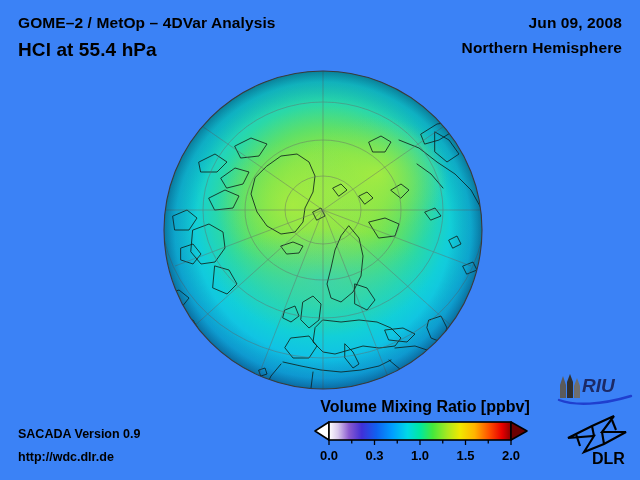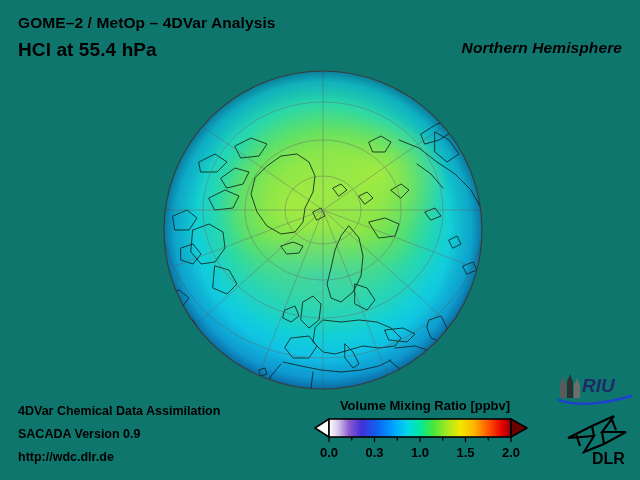--- a/index.html
+++ b/index.html
@@ -4,38 +4,38 @@
 <style>
   html, body {
     margin: 0;
     padding: 0;
     background: #ffffff;
   }
   #page {
     position: relative;
     width: 640px;
     height: 480px;
-    background: #0f766e;
+    background: #3b82f6;
     overflow: hidden;
     font-family: "Liberation Sans", sans-serif;
     -webkit-font-smoothing: none;
   }
 
   
   .hdr {
     position: absolute;
     font-weight: bold;
     color: #000000;
     white-space: nowrap;
     letter-spacing: 0.1px;
   }
   #title-line1 { left: 18px;  top: 14px; font-size: 15.5px; }
   #title-line2 { left: 18px;  top: 39px; font-size: 19px; }
   #date-line   { right: 18px; top: 14px; font-size: 15.5px; text-align: right; }
-  #region-line { right: 18px; top: 39px; font-size: 15.5px; text-align: right; font-style: italic; }
+  #region-line { right: 18px; top: 39px; font-size: 15.5px; text-align: right; }
 
   
   .credit {
     position: absolute;
     left: 18px;
     font-size: 12.5px;
     font-weight: bold;
     color: #000000;
     white-space: nowrap;
   }
@@ -54,21 +54,21 @@
   #globe-svg { display: block; width: 320px; height: 320px; }
 
   
   #cb-block {
     position: absolute;
     left: 312px;
     top: 398px;
     width: 226px;
   }
   #cb-title {
-    font-size: 13px;
+    font-size: 16px;
     font-weight: bold;
     color: #000;
     text-align: center;
     white-space: nowrap;
     margin-bottom: 4px;
   }
   #cb-svg { display: block; width: 226px; height: 26px; }
   #cb-labels {
     position: relative;
     height: 18px;
@@ -101,20 +101,21 @@
   }
   #riu-logo svg, #dlr-logo svg { display: block; width: 100%; height: 100%; }
 </style>
 </head>
 <body>
 
 <div id="page">
 
   <div class="hdr" id="title-line1">GOME–2 / MetOp – 4DVar Analysis</div>
   <div class="hdr" id="title-line2">HCl at 55.4 hPa</div>
+  <div class="hdr" id="date-line">Jun 09, 2008</div>
   <div class="hdr" id="region-line">Northern Hemisphere</div>
 
   <div id="globe-wrap">
     <svg id="globe-svg" viewBox="0 0 320 320" xmlns="http://www.w3.org/2000/svg">
       <defs>
         <clipPath id="globeClip">
           <circle cx="160" cy="160" r="159"></circle>
         </clipPath>
 
         <radialGradient id="fieldGrad" cx="50%" cy="43%" r="78%">
@@ -313,21 +314,20 @@
 
     <div id="cb-labels">
       <span style="left:17px">0.0</span>
       <span style="left:62.5px">0.3</span>
       <span style="left:108px">1.0</span>
       <span style="left:153.5px">1.5</span>
       <span style="left:199px">2.0</span>
     </div>
   </div>
 
-  <div class="credit" id="credit-1">4DVar Chemical Data Assimilation</div>
   <div class="credit" id="credit-2">SACADA Version 0.9</div>
   <div class="credit" id="credit-3">http://wdc.dlr.de</div>
 
   <div id="riu-logo">
     <svg viewBox="0 0 76 34" xmlns="http://www.w3.org/2000/svg">
 
       <g>
         <path d="M3,26 L3,13 L6,4 L9,13 L9,26 Z" fill="#5a5a5a"></path>
         <path d="M10,26 L10,10 L13,2 L16,10 L16,26 Z" fill="#2f2f2f"></path>
         <path d="M17,26 L17,14 L20,6 L23,14 L23,26 Z" fill="#6e6e6e"></path>

